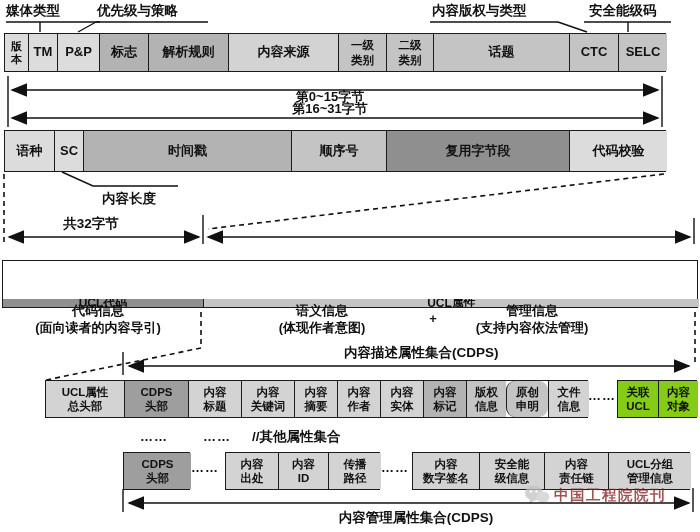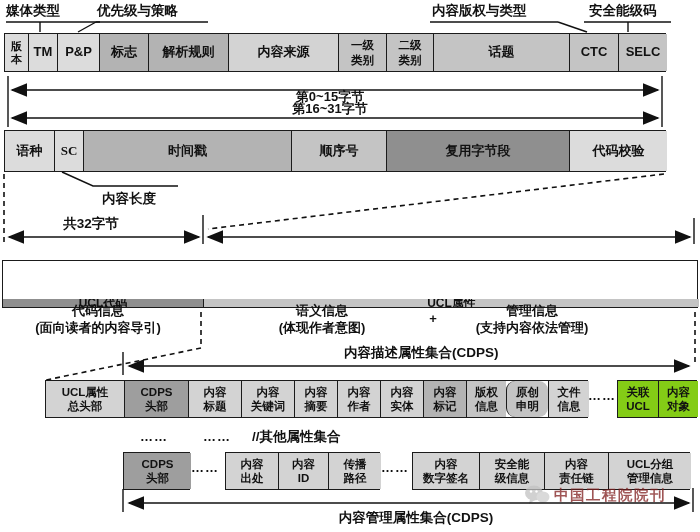--- a/index.html
+++ b/index.html
@@ -52,21 +52,21 @@
     <div class="cell f13 s-mid" style="flex:0 0 136px;">话题</div>
     <div class="cell f13 s-mid" style="flex:0 0 49px;">CTC</div>
     <div class="cell f13 s-mid" style="flex:0 0 49px;">SELC</div>
   </div>
 
   <div class="spanlbl" style="left:230px; top:88px;">第0~15字节</div>
   <div class="spanlbl" style="left:230px; top:100px;">第16~31字节</div>
 
   <div class="rowbox" style="left:4px; top:130px; width:662px; height:42px;">
     <div class="cell f13 s-light" style="flex:0 0 49px;">语种</div>
-    <div class="cell f13 s-light" style="flex:0 0 29px;font-family:Liberation Serif, serif;">SC</div>
+    <div class="cell f13 s-light" style="flex:0 0 29px;">SC</div>
     <div class="cell f13 s-middark" style="flex:0 0 208px;">时间戳</div>
     <div class="cell f13 s-mid" style="flex:0 0 95px;">顺序号</div>
     <div class="cell f13 s-dark" style="flex:0 0 183px;text-align:center;">复用字节段</div>
     <div class="cell f13 s-light" style="flex:0 0 98px;">代码校验</div>
   </div>
 
   <div class="lbl" style="left:102px; top:190px;">内容长度</div>
   <div class="lbl ctr" style="left:26px; top:215px; width:130px;">共32字节</div>
 
   <div class="rowbox" style="left:2px; top:260px; width:696px; height:48px;">

